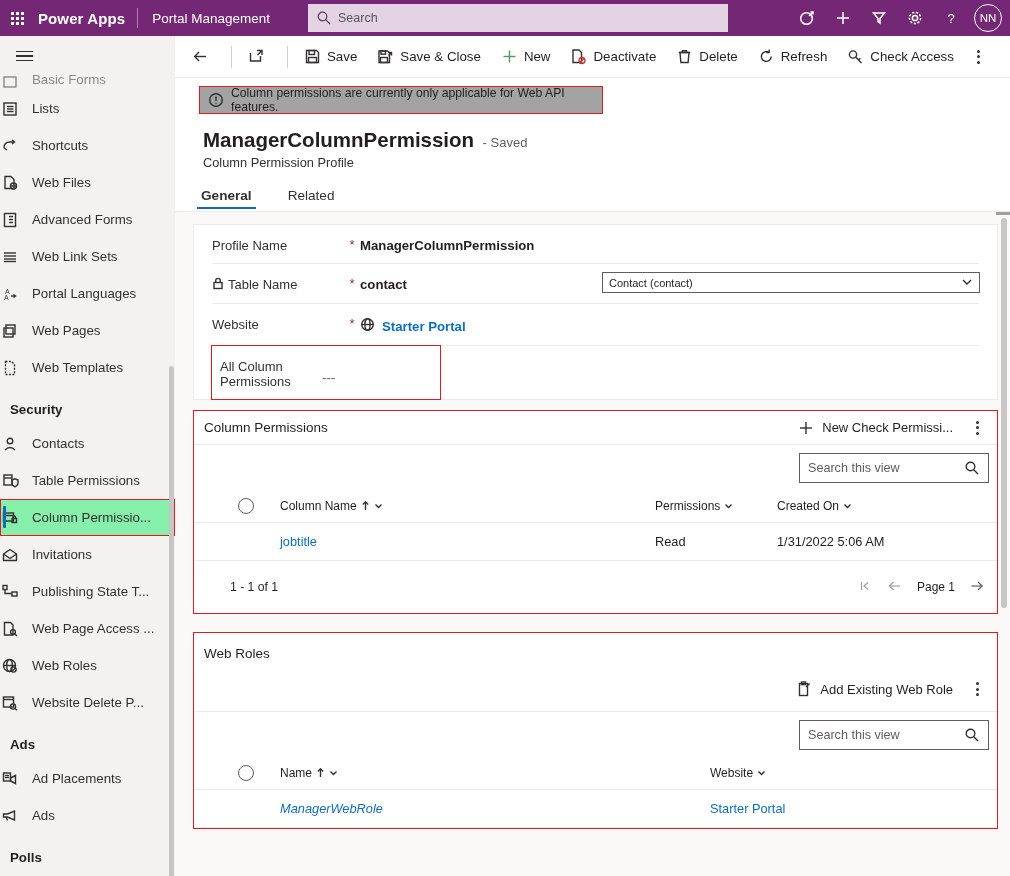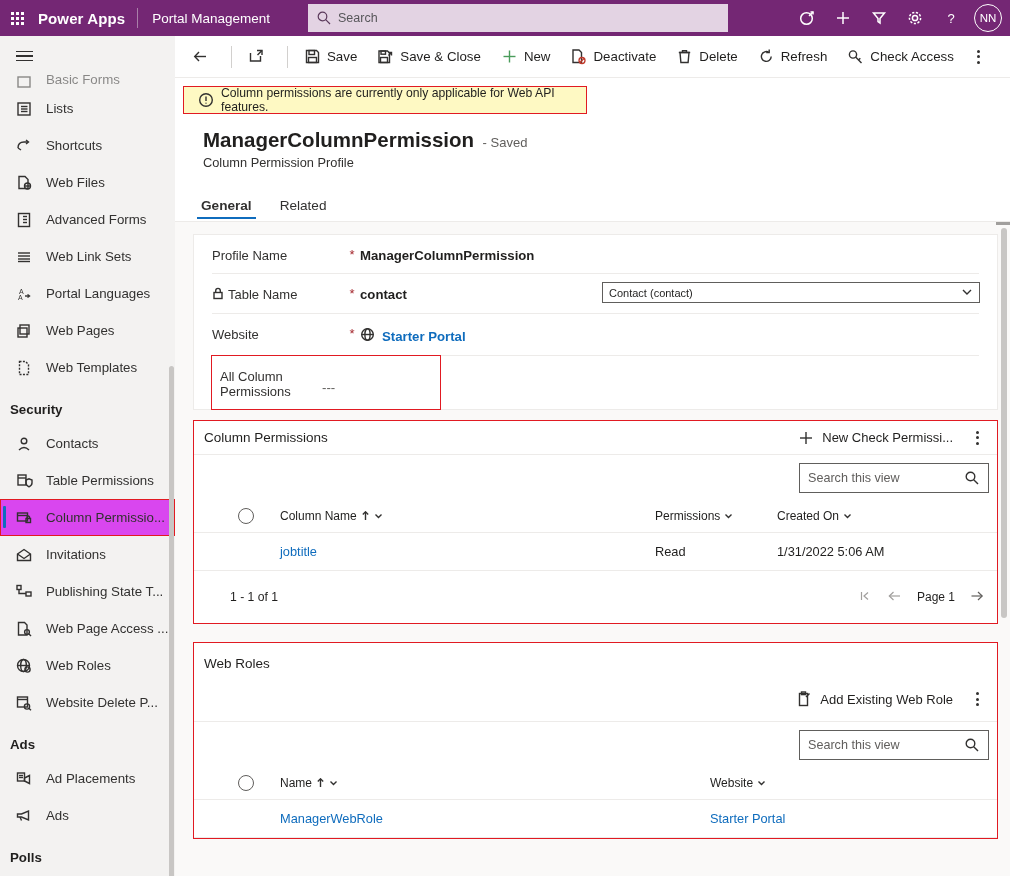--- a/index.html
+++ b/index.html
@@ -66,33 +66,33 @@
   }
   .hamburger {
     width: 40px; height: 40px; display: flex; flex-direction: column;
     justify-content: center; align-items: center; gap: 3px;
     margin-left: 4px; cursor: pointer;
   }
   .hamburger i { width: 17px; height: 1.6px; background: #323130; display: block; }
   .nav-scroll { position: relative; margin-top: -4px; }
   .nav-item {
     height: 37px; display: flex; align-items: center;
-    padding-left: 14px; cursor: pointer; position: relative;
+    cursor: pointer; position: relative;
   }
   .nav-item .nicon {
     width: 20px; height: 20px; flex: 0 0 20px;
     margin-right: 12px; display: flex; align-items: center; justify-content: center;
   }
   .nav-item .nlabel {
     font-size: 13.3px; color: #323130; white-space: nowrap;
     overflow: hidden; text-overflow: clip;
   }
   .nav-item.clipped { opacity: .55; height: 18px; align-items: flex-start; }
   .nav-item.selected {
-    background: #d946ef; outline: 1.6px solid #e11a22; outline-offset: -1px;
+    background: #86efac; outline: 1.6px solid #e11a22; outline-offset: -1px;
   }
   .nav-item.selected::before {
     content: ""; position: absolute; left: 3px; top: 7px;
     width: 3px; height: 22px; background: #0f6cbd; border-radius: 1px;
   }
   .nav-group {
     font-size: 13.3px; font-weight: bold; color: #201f1e;
     padding: 16px 0 8px 10px;
   }
   .sb-track {
@@ -116,35 +116,35 @@
     display: flex; align-items: center; justify-content: center; }
   .cmd-sep { width: 1px; height: 22px; background: #d2d0ce; margin: 0 5px; }
   .cmd-overflow {
     width: 28px; height: 32px; display: flex; align-items: center;
     justify-content: center; cursor: pointer;
   }
   .dots-v { display: flex; flex-direction: column; gap: 2.5px; }
   .dots-v i { width: 3px; height: 3px; border-radius: 50%; background: #323130; display: block; }
 
   .notif {
-    margin: 8px 0 0 8px; width: 404px; height: 28px;
+    margin: 8px 0 0 24px; width: 404px; height: 28px;
     border: 1.6px solid #e11a22; display: flex; align-items: center;
-    padding: 0 14px; background: #fef9c3;
+    padding: 0 8px; background: #a3a3a3;
   }
   .notif .ni { width: 16px; height: 16px; margin-right: 7px; flex: 0 0 16px; }
   .notif .ntext { font-size: 12.2px; color: #201f1e; }
 
   .titlearea { padding: 14px 0 0 28px; }
   .rec-title {
     font-size: 20.5px; font-weight: bold; color: #201f1e; display: inline;
   }
   .rec-state { font-size: 13px; color: #605e5c; margin-left: 4px; }
   .rec-sub { font-size: 12.8px; color: #323130; margin-top: 3px; }
 
-  .tabs { display: flex; padding-left: 20px; margin-top: 24px; gap: 16px; }
+  .tabs { display: flex; padding-left: 20px; margin-top: 14px; gap: 24px; }
   .tab {
     font-size: 13.6px; color: #323130; padding: 4px 6px 8px 6px;
     cursor: pointer; position: relative;
   }
   .tab.active { font-weight: bold; }
   .tab.active::after {
     content: ""; position: absolute; left: 2px; right: 2px; bottom: 2px;
     height: 2.5px; background: #0f6cbd;
   }
   .tabs-rule { height: 1px; background: #edebe9; margin-top: 0; }
@@ -864,21 +864,21 @@
             <span class="gcol">
               <span>Website</span>
               <svg width="9" height="8" viewBox="0 0 9 8">
                   <polyline points="1.5,2.5 4.5,5.5 7.5,2.5" class="stroke" stroke-width="1.1"></polyline>
                 </svg>
             </span>
           </div>
 
           <div class="grid-row">
             <span style="width:16px;flex:0 0 16px;margin:0 26px 0 36px;"></span>
-            <span class="gcell link" style="width:430px;">ManagerWebRole</span>
+            <span class="gcell link" style="width:430px;font-style:italic;">ManagerWebRole</span>
             <span class="gcell link">Starter Portal</span>
           </div>
         </div>
 
       </div>
       <div class="form-sb-cap"></div>
       <div class="form-sb-track"></div>
     </div>
   </div>
 </div>

